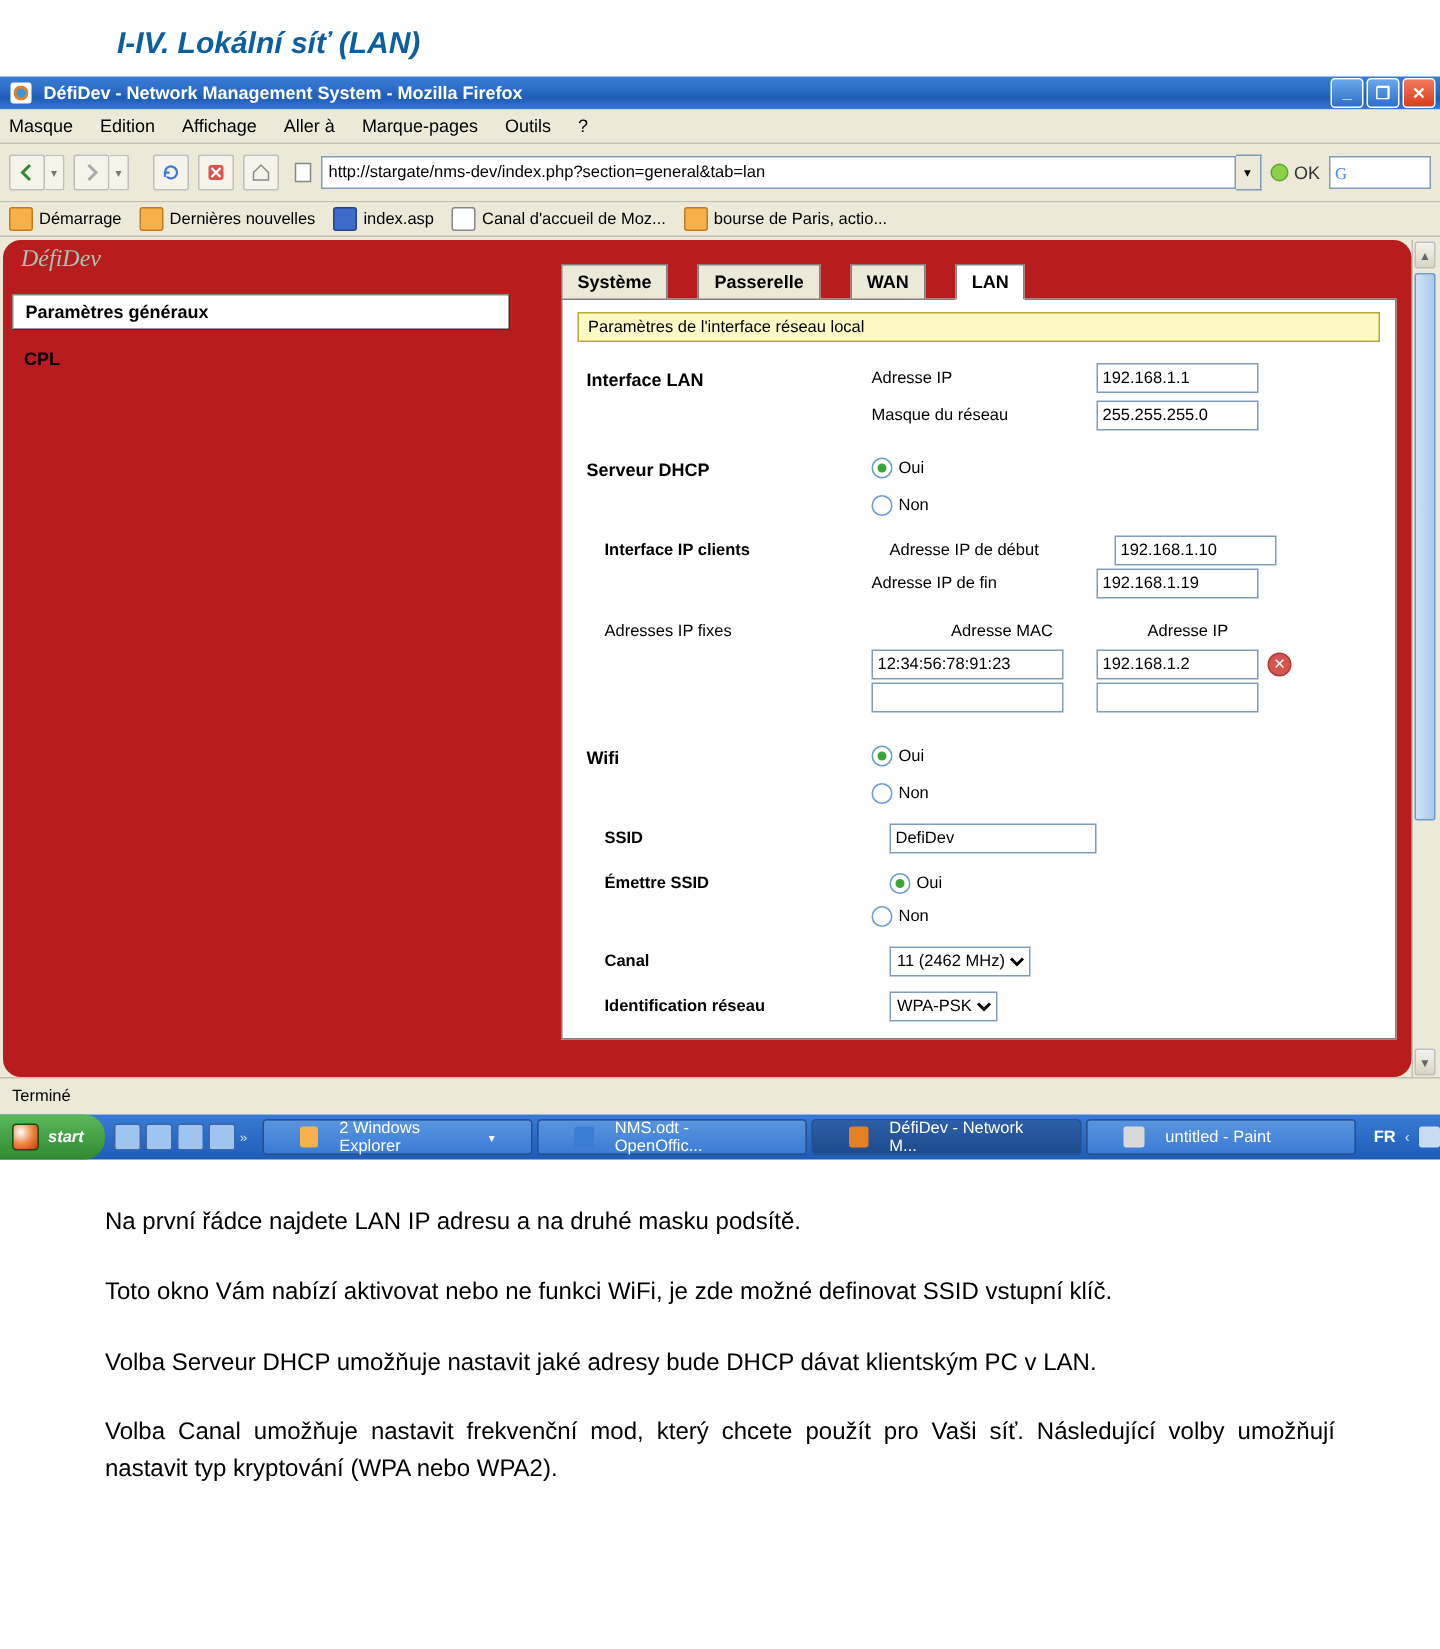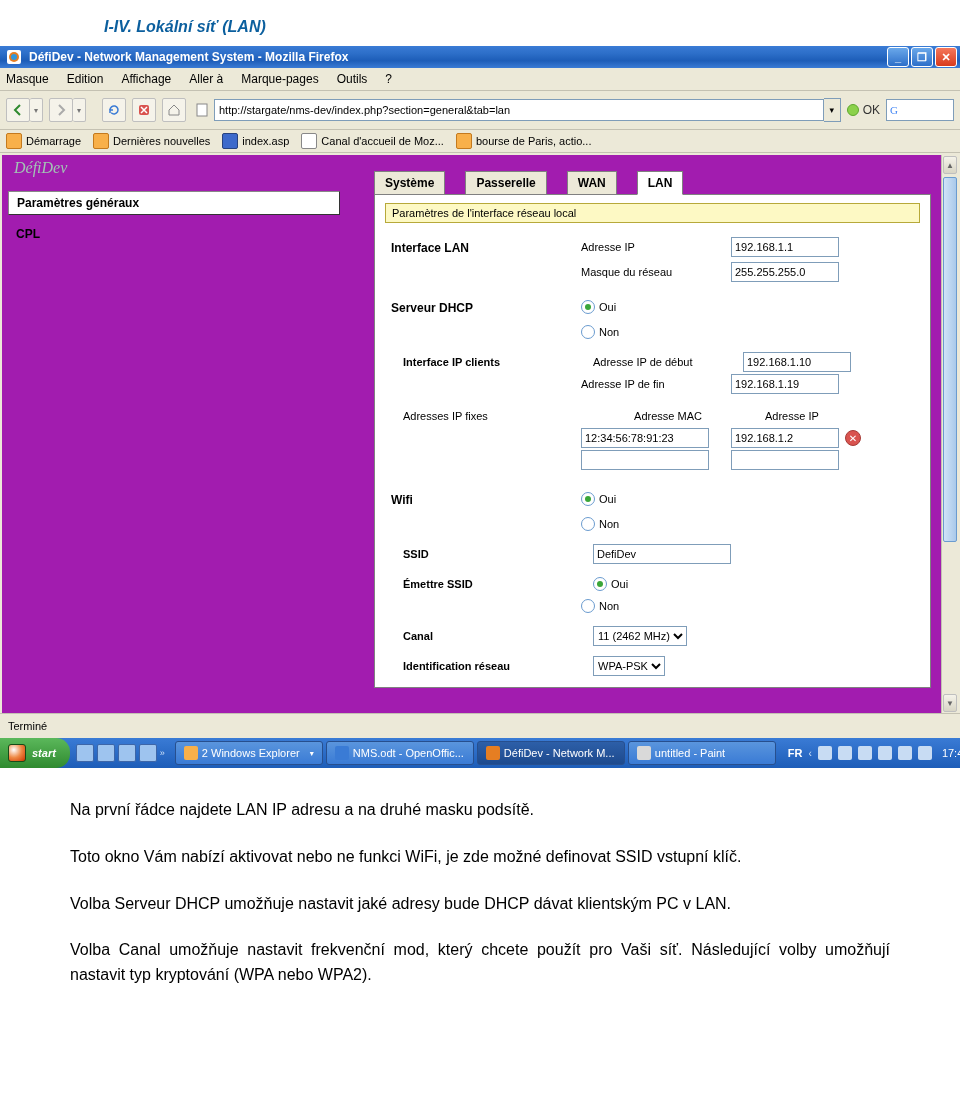--- a/index.html
+++ b/index.html
@@ -1,17 +1,17 @@
 <!DOCTYPE html>
 <html><head>
 <meta charset="utf-8">
 <style>
   body { margin:0; font-family: Arial, Helvetica, sans-serif; background:#fff; color:#000; font-size:12px; }
   .page { width:960px; margin:0 auto; }
-  .doc-heading { font-family: Arial, sans-serif; font-size:16px; font-weight:bold; font-style:italic; color:#0b5f9e; padding:18px 0 10px 78px;margin-left:26px; }
+  .doc-heading { font-family: Arial, sans-serif; font-size:20px; font-weight:bold; font-style:italic; color:#0b5f9e; padding:18px 0 10px 78px; }
   .browser { border:0; }
   
   .titlebar { height:22px; background:linear-gradient(to bottom,#3a7bd5,#2d6fc9,#1d5db8,#3a7bd5); display:flex; align-items:center; padding:0 3px; color:#fff; font-weight:bold; font-size:12px; }
   .titlebar .favicon { width:14px;height:14px;margin:0 4px;display:flex;align-items:center;justify-content:center;background:#fff;border-radius:2px; }
   .titlebar .title { flex:1; padding-left:4px; }
   .winbtns { display:flex; gap:2px; }
   .winbtn { width:20px;height:18px;border:1px solid #fff;border-radius:3px;display:flex;align-items:center;justify-content:center;font-family:Arial;font-size:11px;font-weight:bold; background:linear-gradient(to bottom,#6aa8ea,#2d6fc9);color:#fff; }
   .winbtn.close { background:linear-gradient(to bottom,#f5785b,#d83b1d);}
   
   .menubar { background:#ece9d8; height:22px; display:flex; align-items:center; padding:0 6px; gap:18px; border-bottom:1px solid #c4c1b2; font-size:12px; }
@@ -33,21 +33,21 @@
   .bm { display:flex; align-items:center; gap:4px; }
   .bm-ico { width:14px;height:14px;background:#f8b04a;border:1px solid #c47a1e;border-radius:2px; }
   .bm-ico.blue { background:#3d6acb;border-color:#27437f; }
   .bm-ico.g { background:#fff;border-color:#888; }
   
   .content-wrap { background:#ece9d8; padding:2px 2px 0 2px; display:flex; height:558px; position:relative; }
   .scrollbar-v { width:16px; background:#ece9d8; border-left:1px solid #c4c1b2; display:flex; flex-direction:column; }
   .sb-btn { height:16px; background:linear-gradient(#f5f3ea,#d8d5c5); border:1px solid #bfbfbf; margin:1px; border-radius:2px; display:flex;align-items:center;justify-content:center;font-size:8px;color:#666;}
   .sb-track { flex:1; margin:0 1px; }
   .sb-thumb { height:70%; background:linear-gradient(to right,#d0e3f7,#a9c9ea); border:1px solid #6a9bcf; border-radius:2px; margin-top:2px;}
-  .webpage { flex:1; background:#a21caf; position:relative; overflow:hidden; }
+  .webpage { flex:1; background:#b91c1c; position:relative; overflow:hidden;border-radius:12px; }
   .logo { position:absolute; top:4px; left:12px; font-style:italic; color:#a2c4b4; font-size:16px; font-family: Georgia, serif;}
   .sidebar { position:absolute; left:6px; top:36px; width:332px; }
   .sidebar-box { border:1px solid #888; border-right-color:#333; border-bottom-color:#333; padding:4px 8px; font-size:12px; font-weight:bold; background:#fff; margin-bottom:8px; }
   .sidebar-cpl { border:0; padding:4px 8px; font-size:12px; font-weight:bold; }
   .main { position:absolute; left:372px; top:16px; right:10px; }
   .tabs { display:flex; gap:20px; }
   .tab { border:1px solid #808080; background:#ece9d8; padding:4px 10px; font-size:12px; font-weight:bold; position:relative; border-bottom:1px solid #808080;}
   .tab.active { background:#fff; border-bottom:1px solid #fff; z-index:2; }
   .tab-body { border:1px solid #808080; background:#fff; padding:8px 10px 10px 10px; margin-top:-1px; }
   .banner { background:#fdf9c4; border:1px solid #b7a93a; padding:3px 6px; font-size:11px; margin-bottom:10px; }
@@ -65,21 +65,21 @@
   .del-ico { width:14px;height:14px;border-radius:50%;background:#d9534f;color:#fff;display:flex;align-items:center;justify-content:center;font-size:10px;border:1px solid #a63b37; }
   
   .statusbar { background:#ece9d8; height:20px; border-top:1px solid #c4c1b2; font-size:11px; padding:2px 8px; display:flex;align-items:center; }
   
   .taskbar { height:30px; background:linear-gradient(to bottom,#3a7bd5,#1d5db8); display:flex; align-items:center; font-size:11px; color:#fff; }
   .startbtn { height:30px; background:linear-gradient(to bottom,#5bb85b,#2f8a2f); display:flex; align-items:center; padding:0 14px 0 8px; font-weight:bold; font-style:italic; border-radius:0 14px 14px 0; gap:6px;}
   .start-orb { width:16px;height:16px;background:radial-gradient(circle at 30% 30%,#fff,#e84,#c30);border-radius:3px;border:1px solid #174a17;display:flex;}
   .ql { display:flex; gap:3px; padding:0 6px; }
   .ql-ico { width:16px;height:16px;background:#9ec4ef;border:1px solid #3d66a8;border-radius:2px; }
   .tasks { display:flex; gap:3px; padding:0 4px; flex:1; }
-  .taskbtn { height:22px; background:linear-gradient(to bottom,#5a95dd,#3a7bd5); border:1px solid #274f8e; border-radius:3px; display:flex; align-items:center; padding:0 8px; gap:4px; min-width:130px; }
+  .taskbtn { height:22px; background:linear-gradient(to bottom,#5a95dd,#3a7bd5); border:1px solid #274f8e; border-radius:3px; display:flex; align-items:center; padding:0 24px; gap:14px; min-width:130px; }
   .taskbtn.active { background:linear-gradient(to bottom,#2d5fa8,#1d4a8e); }
   .task-ico { width:14px;height:14px;background:#f8b04a;border-radius:2px; }
   .systray { display:flex; align-items:center; padding:0 8px; gap:6px; }
   .lang { font-weight:bold; }
   .tray-ico { width:14px;height:14px;background:#c8dcf3;border-radius:2px; }
   .clock { font-size:11px; padding:0 4px; }
   
   .body-text { padding:30px 70px 40px 70px; font-family:Arial,sans-serif; font-size:16px; line-height:1.55; text-align:justify; }
   .body-text p { margin:0 0 22px 0; }
 </style>

